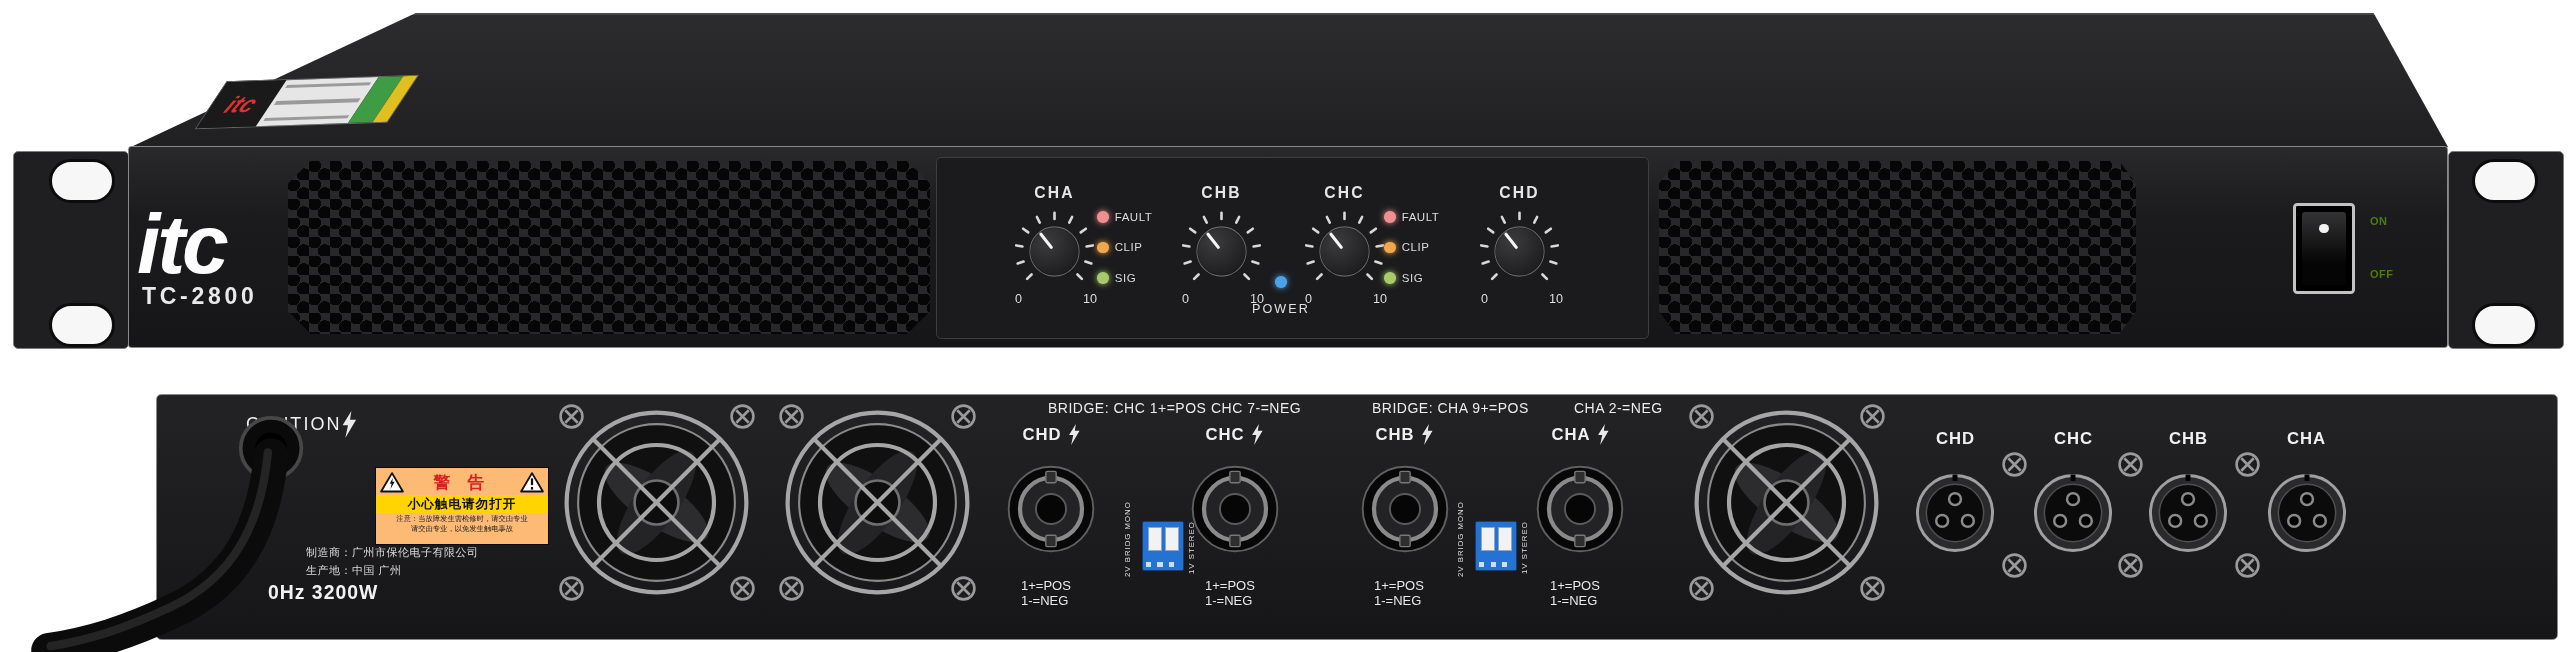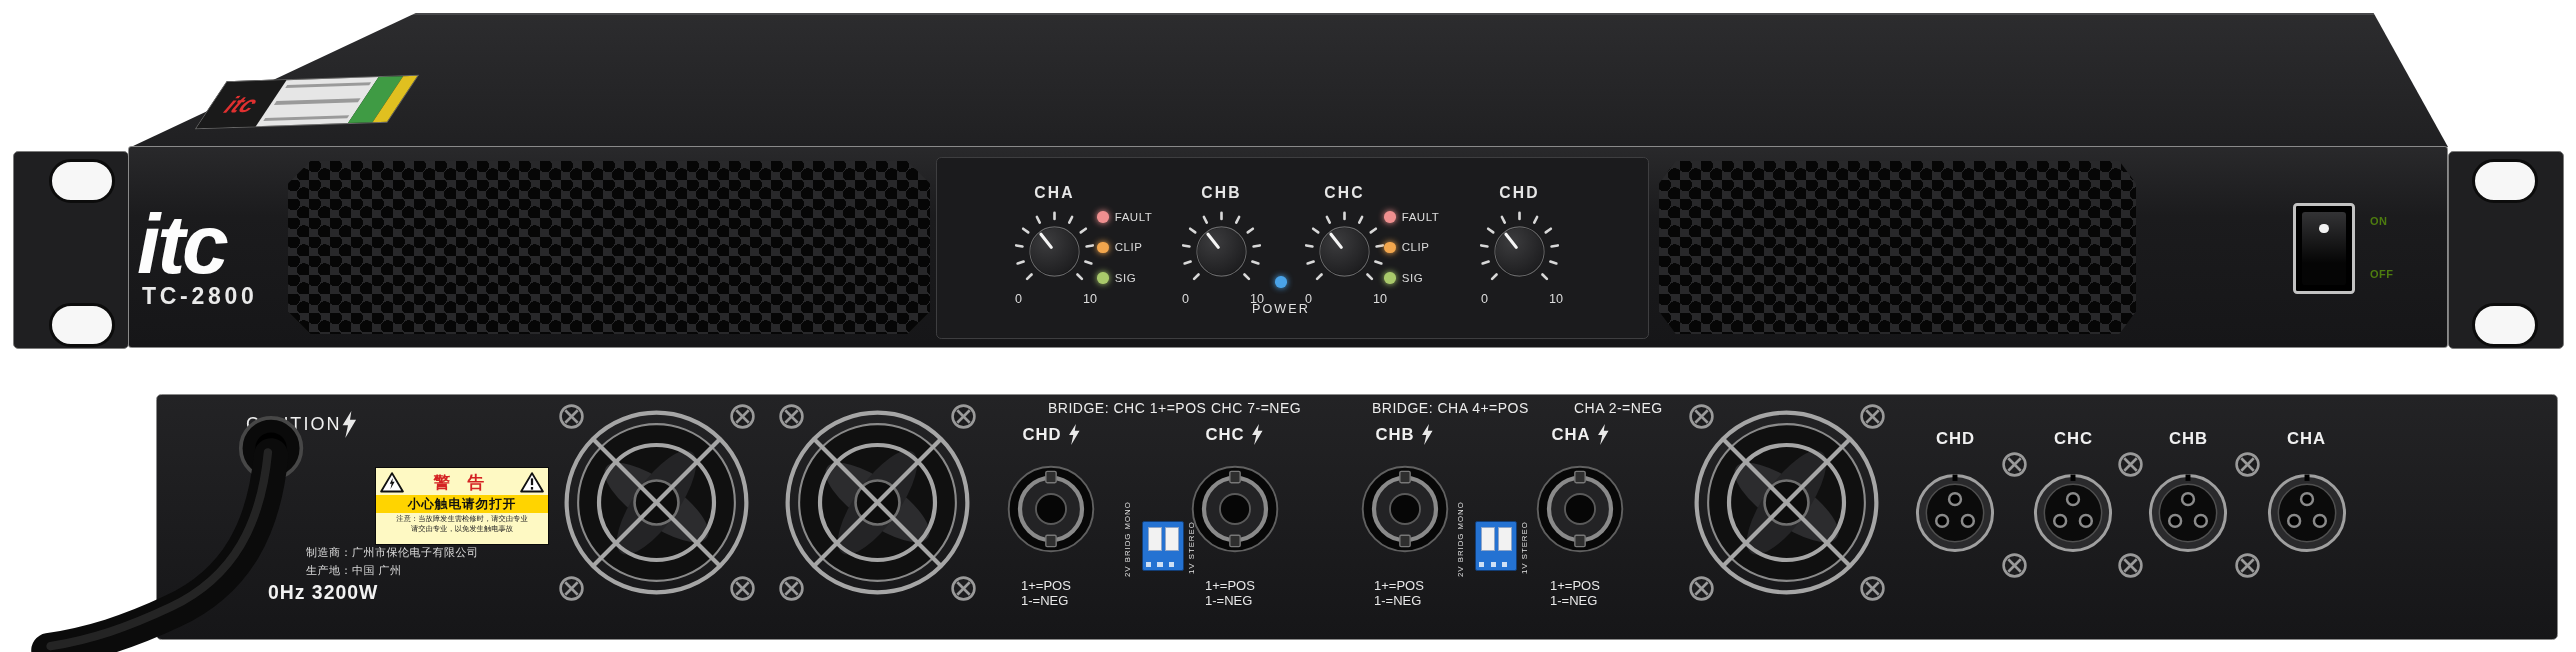--- a/index.html
+++ b/index.html
@@ -65,21 +65,21 @@
   .dip-toggle{position:absolute;top:5.2px;width:11.5px;height:22px;background:#f2f2f2;border:0.5px solid #8fa6c9;}
   .dip-foot{position:absolute;bottom:3.1px;left:3.1px;right:3.1px;height:4.7px;
             background:repeating-linear-gradient(90deg,#cfe0f5 0 5.2px,rgba(0,0,0,0) 5.2px 11.5px);}
   .vlabel{writing-mode:vertical-rl;transform:rotate(180deg);font-size:7.8px;color:#e0e0e0;
           letter-spacing:1px;height:58px;text-align:center;white-space:nowrap;}
   .xlr-label{width:63px;top:429px;text-align:center;font-size:16.7px;font-weight:bold;
              color:#f0f0f0;letter-spacing:1px;}
   .xlr-note{left:1873px;top:601px;width:518px;text-align:center;font-size:17.3px;color:#e8e8e8;}
   .manu{font-size:11px;color:#dcdcdc;letter-spacing:0.5px;}
   .rating{left:268px;top:581px;font-size:19.4px;font-weight:bold;color:#f2f2f2;letter-spacing:1px;}
-  .warn{left:375px;top:467px;width:174px;height:78px;background:#fef9c3;border:1.6px solid #0a0a0a;
+  .warn{left:375px;top:467px;width:174px;height:78px;background:#fdba74;border:1.6px solid #0a0a0a;
         box-sizing:border-box;display:flex;flex-direction:column;}
   .warn-top{display:flex;align-items:center;justify-content:space-between;padding:1.6px 4.2px 0 4.2px;height:25px;}
   .warn-title{color:#d42222;font-size:16.7px;font-weight:bold;letter-spacing:6.3px;}
   .warn-strip{background:#ffd400;color:#111;font-size:12.6px;font-weight:bold;text-align:center;
               height:18px;line-height:18px;letter-spacing:1px;}
   .warn-notes{flex:1;font-size:7.3px;color:#222;text-align:center;line-height:1.3;padding-top:1.6px;}
   .warn-notes span{display:block;}
 </style>
 </head>
 <body>
@@ -338,21 +338,21 @@
     </svg>
   <svg class="abs" style="left:1688px;top:575px;" width="27" height="27" viewBox="0 0 52 52">
       <use href="#sym-screw" width="52" height="52"></use>
     </svg>
   <svg class="abs" style="left:1859px;top:575px;" width="27" height="27" viewBox="0 0 52 52">
       <use href="#sym-screw" width="52" height="52"></use>
     </svg>
 
   <span class="abs bridge-lbl" style="left:1048px;">BRIDGE: CHC 1+=POS</span>
   <span class="abs bridge-lbl" style="left:1211px;">CHC 7-=NEG</span>
-  <span class="abs bridge-lbl" style="left:1372px;">BRIDGE: CHA 4+=POS</span>
+  <span class="abs bridge-lbl" style="left:1372px;">BRIDGE: CHA 9+=POS</span>
   <span class="abs bridge-lbl" style="left:1574px;">CHA 2-=NEG</span>
 
   <div class="abs ch-label-row" style="left:1001px;">
     <span>CHD</span>
     <svg width="12.6" height="21" viewBox="0 0 24 40">
         <use href="#sym-bolt" width="24" height="40"></use>
       </svg>
   </div>
   <svg class="abs" style="left:1004px;top:462px;" width="94" height="94" viewBox="0 0 180 180">
       <use href="#sym-speakon" width="180" height="180"></use>

